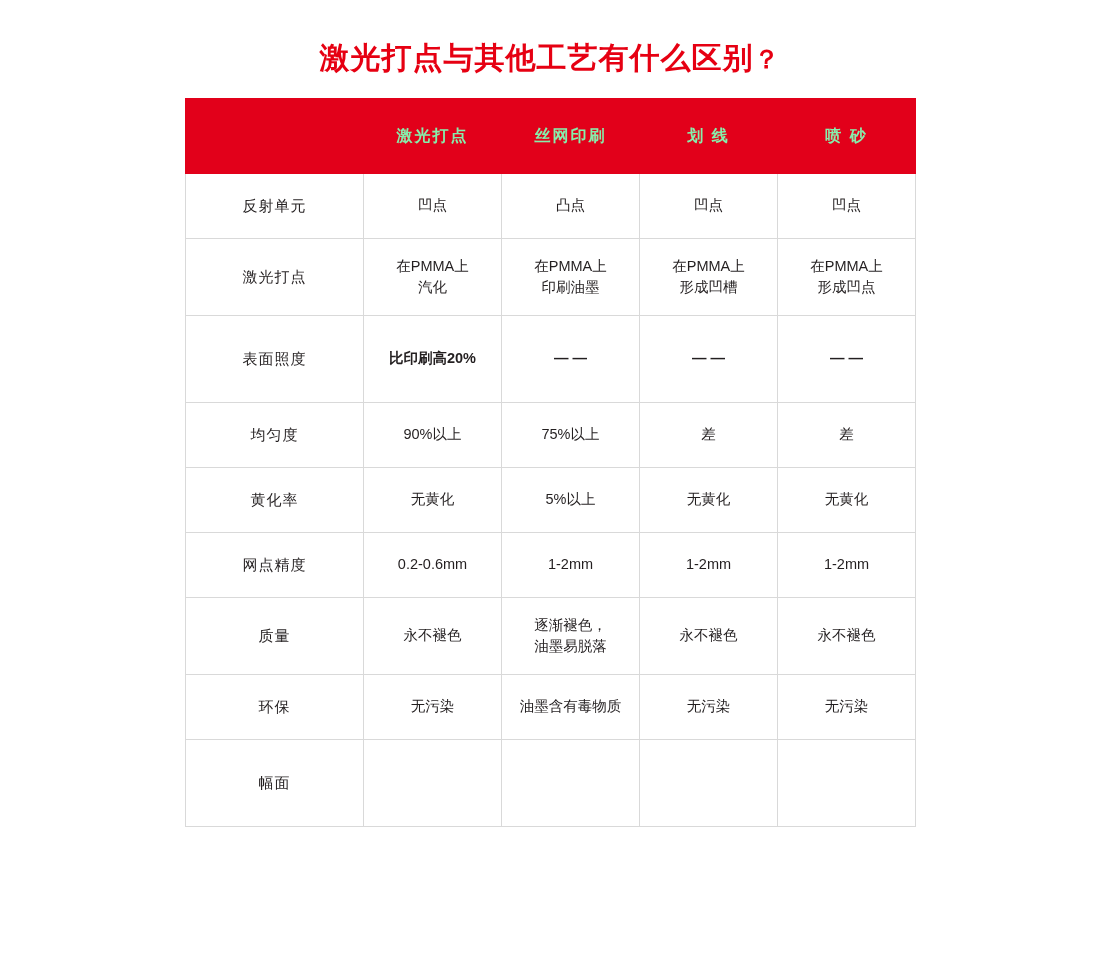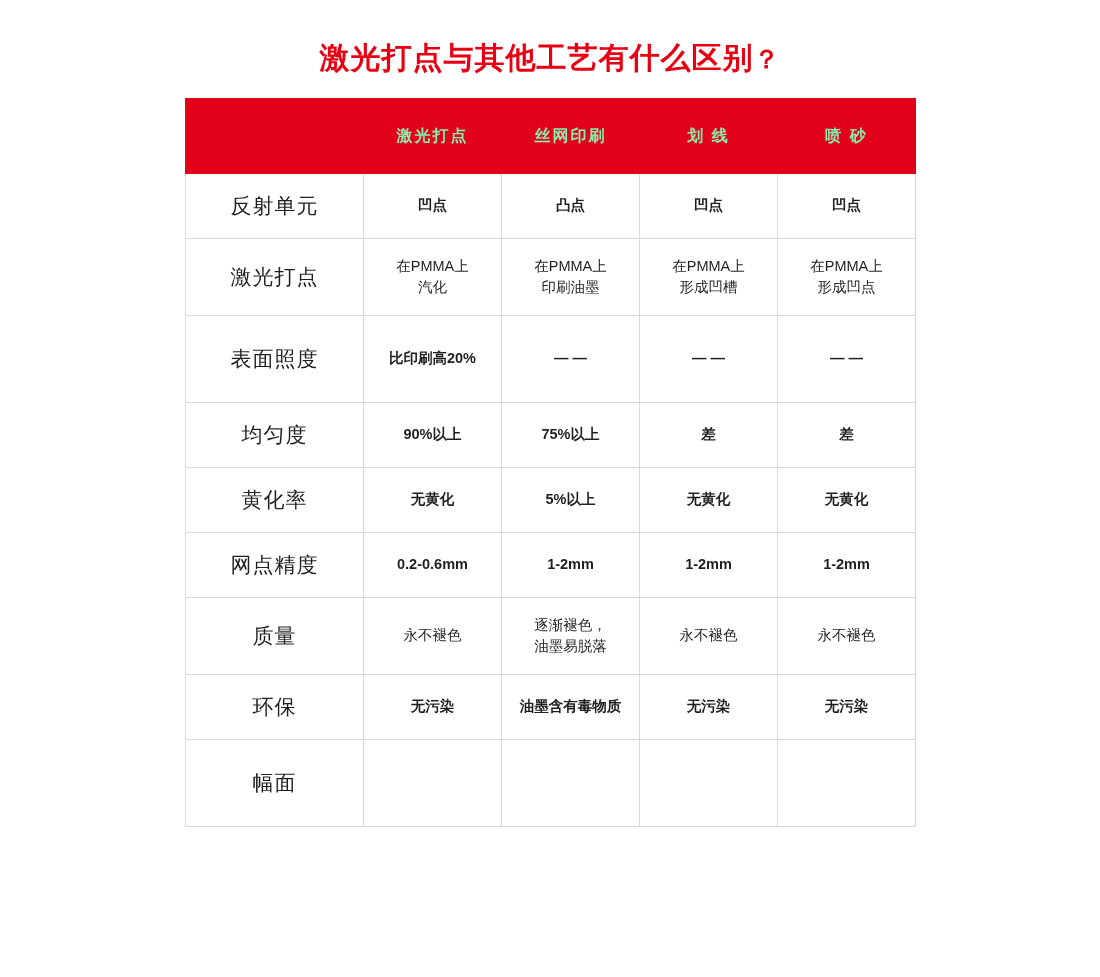--- a/index.html
+++ b/index.html
@@ -61,31 +61,31 @@
     font-size: 16px;
     letter-spacing: 2px;
     height: 62px;
     border: 1px solid #e2001a;
   }
   table.comp thead th.corner {
     background: #e2001a;
   }
   table.comp tbody th.rowhead {
     font-weight: normal;
-    font-size: 21px;
+    font-size: 15px;
     letter-spacing: 1px;
     background: #ffffff;
   }
   col.c0 { width: 178px; }
   col.c1 { width: 138px; }
   col.c2 { width: 138px; }
   col.c3 { width: 138px; }
   col.c4 { width: 138px; }
   .cell-lines span { display: block; }
-  tr.h1 td, tr.h1 th { height: 52px; font-weight: bold; }
+  tr.h1 td, tr.h1 th { height: 52px; }
   tr.h2 td, tr.h2 th { height: 64px; }
   tr.h3 td, tr.h3 th { height: 74px; font-weight: bold; }
 </style>
 </head>
 <body>
 
 <div class="page">
 
   <div class="title">
     <span>激光打点与其他工艺有什么区别</span><span class="qmark">？</span>

